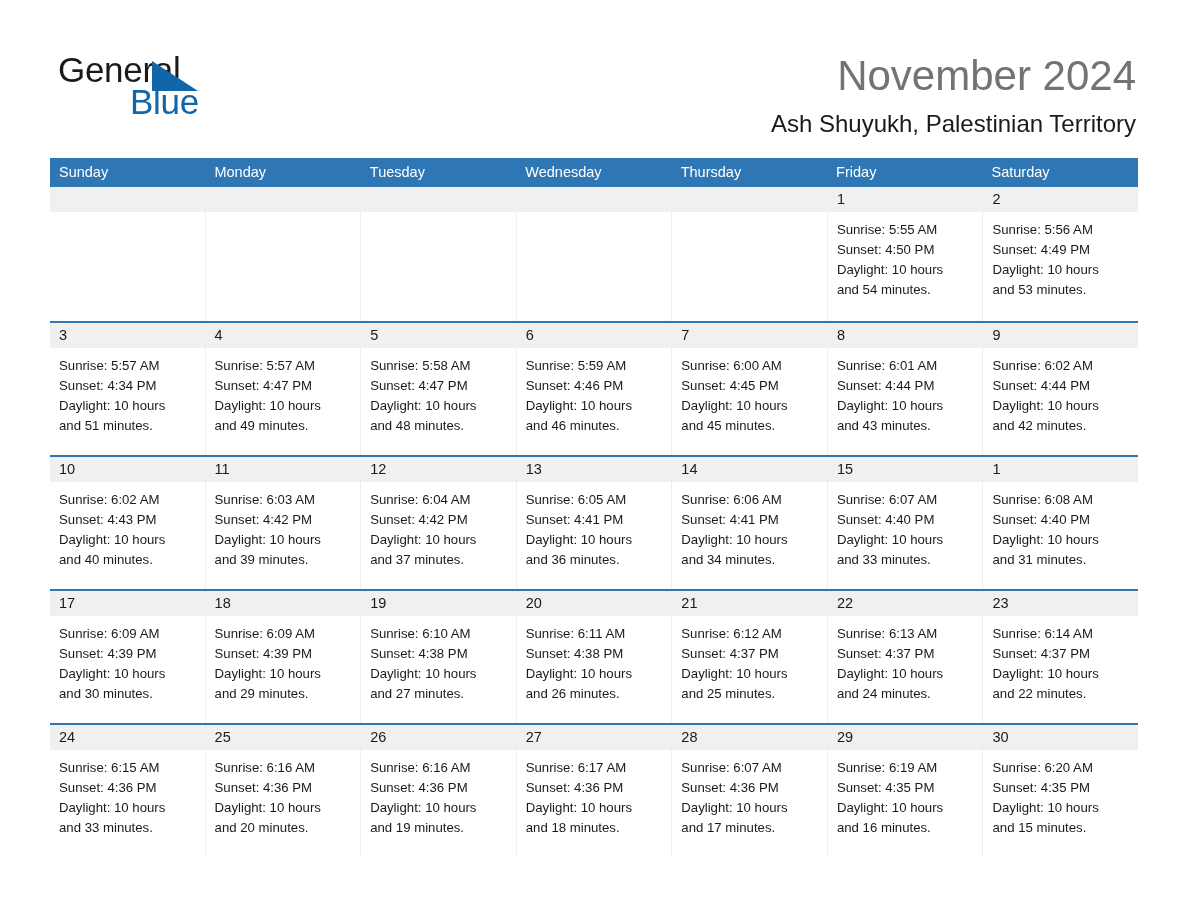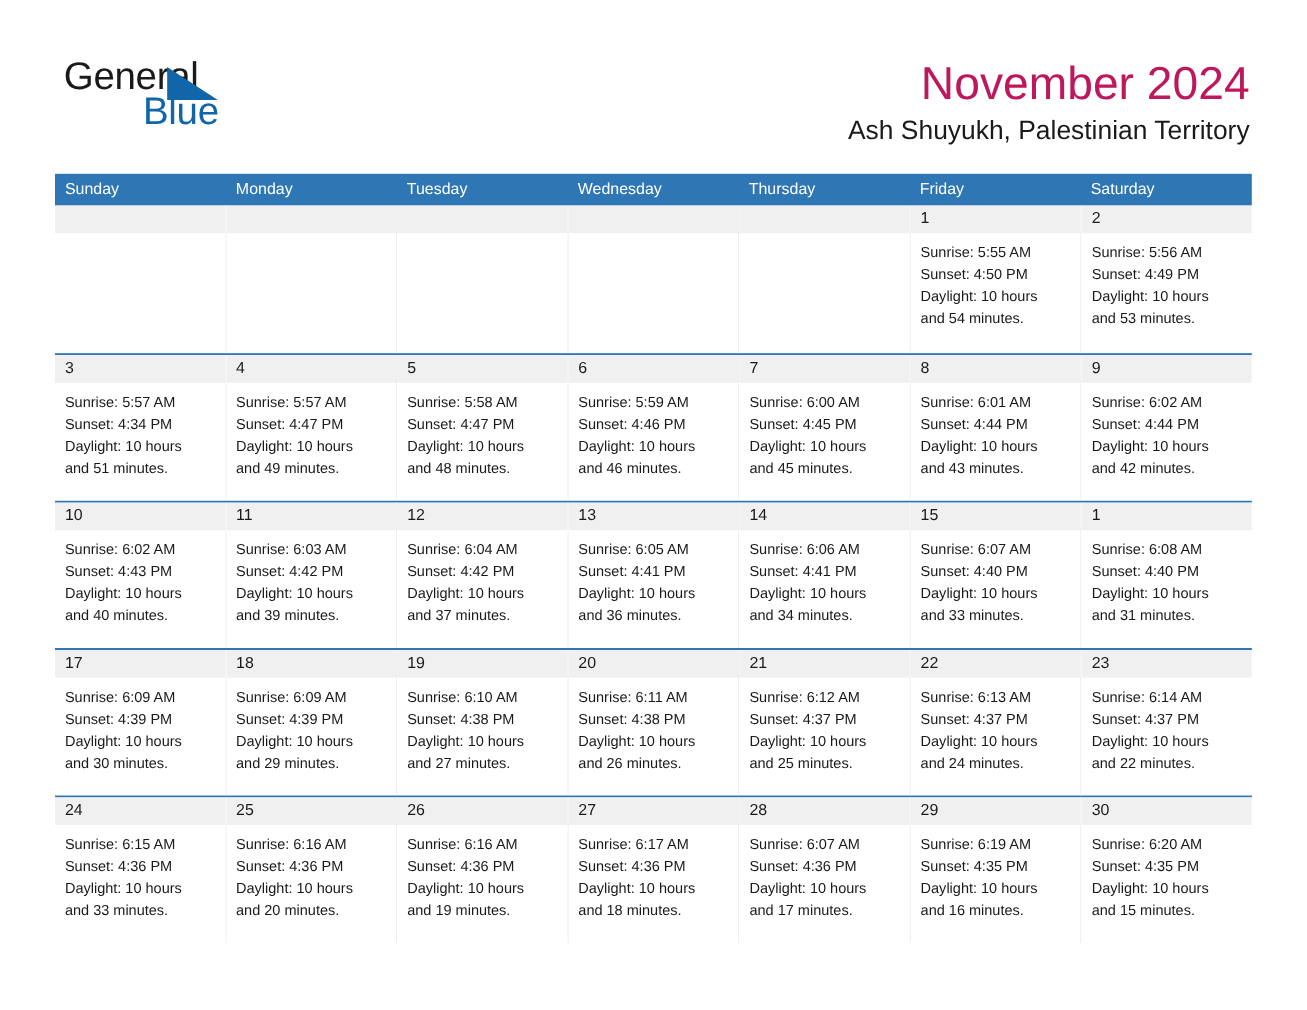--- a/index.html
+++ b/index.html
@@ -64,30 +64,31 @@
   }
   .title-block {
     position: absolute;
     right: 52px;
     top: 50px;
     text-align: right;
   }
   .month-title {
     font-size: 42px;
     font-weight: 400;
-    color: #be185d;
+    color: #737373;
     line-height: 52px;
     letter-spacing: 0px;
     white-space: nowrap;
   }
   .location-title {
     font-size: 24px;
     font-weight: 400;
     color: #1a1a1a;
     line-height: 34px;
+    margin-top: 5px;
     white-space: nowrap;
     text-align: center;
   }
 
   
   .calendar {
     position: absolute;
     left: 50px;
     top: 158px;
     width: 1088px;

